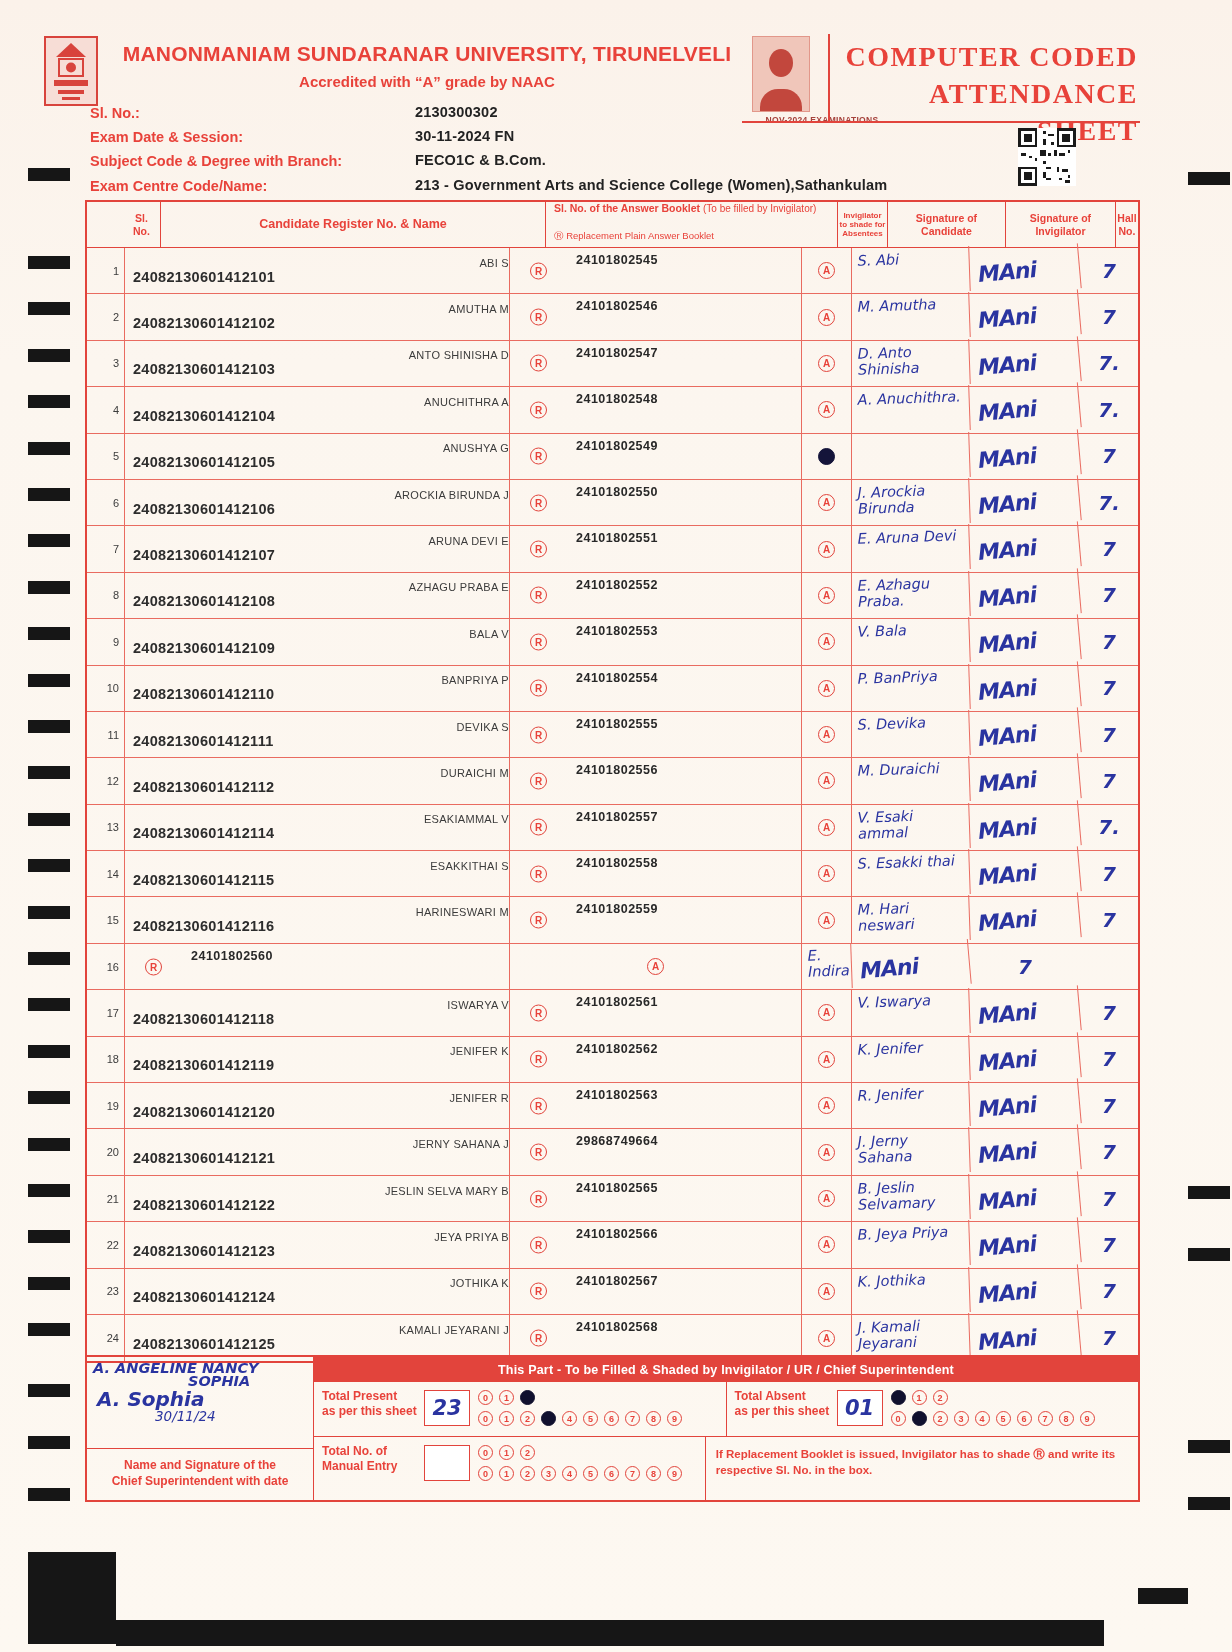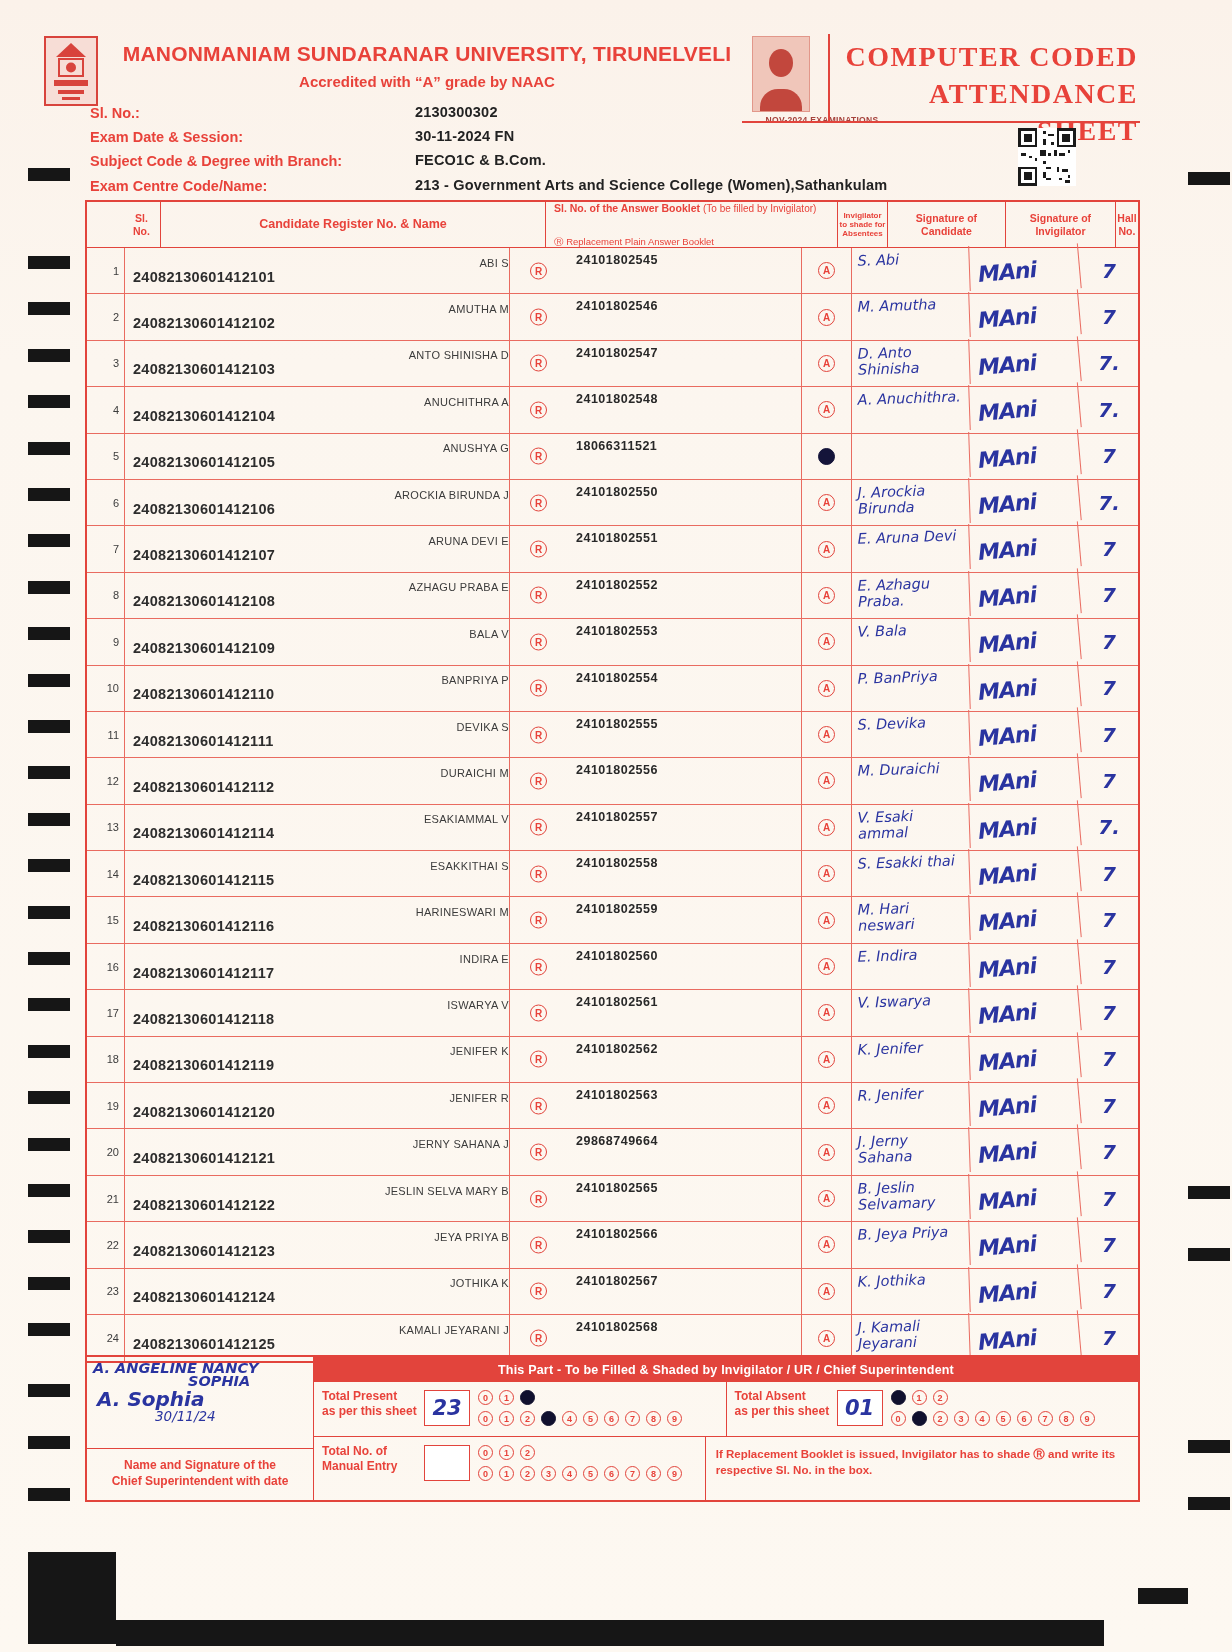--- a/index.html
+++ b/index.html
@@ -39,21 +39,21 @@
   
   .table { position:absolute; left:85px; top:200px; width:1055px; border:2px solid var(--red); background:transparent; }
   .grid-cols { display:grid; grid-template-columns:38px 385px 292px 50px 118px 110px auto; }
   .thead { height:46px; border-bottom:1.6px solid var(--red);padding-left:36px; }
   .th { border-right:1.4px solid var(--red); color:var(--redtxt); font-weight:bold;
         display:flex; flex-direction:column; align-items:center; justify-content:center;
         text-align:center; white-space:pre-line; line-height:1.2; }
   .th:last-child { border-right:none; }
   .h-sl { font-size:10.5px; }
   .h-cand { font-size:12.5px; }
-  .h-booklet { font-size:10.5px; white-space:normal; align-items:flex-start; justify-content:space-between;
+  .h-booklet { font-size:10.5px; white-space:normal; align-items:flex-start; justify-content:flex-start;
                padding-left:8px; text-align:left; }
   .bh-note { font-weight:normal; font-size:10px; }
   .bh2 { font-size:9.5px; font-weight:normal; margin-top:15px; }
   .h-absent { font-size:8px; line-height:1.15; }
   .h-sig { font-size:10.5px; }
   .h-hall { font-size:10.5px; }
 
   .trow { height:46.4px; border-bottom:1.3px solid var(--redline); }
   .trow:last-child { border-bottom:none; }
   .td { border-right:1.3px solid var(--redline); position:relative; }
@@ -294,21 +294,21 @@
   </div>
 
   <div class="trow grid-cols">
     <div class="td c-sl">5</div>
     <div class="td c-name">
       <div class="cand-name">ANUSHYA G</div>
       <div class="cand-reg">24082130601412105</div>
     </div>
     <div class="td c-booklet">
       <span class="bubble">R</span>
-      <span class="booklet-no">18066311521</span>
+      <span class="booklet-no">24101802549</span>
     </div>
     <div class="td c-absent">
       <span class="bubble filled"></span>
     </div>
     <div class="td c-sig-cand script"></div>
     <div class="td c-sig-inv script">MAni</div>
     <div class="td c-hall script">7</div>
   </div>
 
   <div class="trow grid-cols">
@@ -486,24 +486,20 @@
     <div class="td c-absent">
       <span class="bubble">A</span>
     </div>
     <div class="td c-sig-cand script">M. Hari neswari</div>
     <div class="td c-sig-inv script">MAni</div>
     <div class="td c-hall script">7</div>
   </div>
 
   <div class="trow grid-cols">
     <div class="td c-sl">16</div>
-    <div class="td c-name">
-      <div class="cand-name">INDIRA E</div>
-      <div class="cand-reg">24082130601412117</div>
-    </div>
     <div class="td c-booklet">
       <span class="bubble">R</span>
       <span class="booklet-no">24101802560</span>
     </div>
     <div class="td c-absent">
       <span class="bubble">A</span>
     </div>
     <div class="td c-sig-cand script">E. Indira</div>
     <div class="td c-sig-inv script">MAni</div>
     <div class="td c-hall script">7</div>

